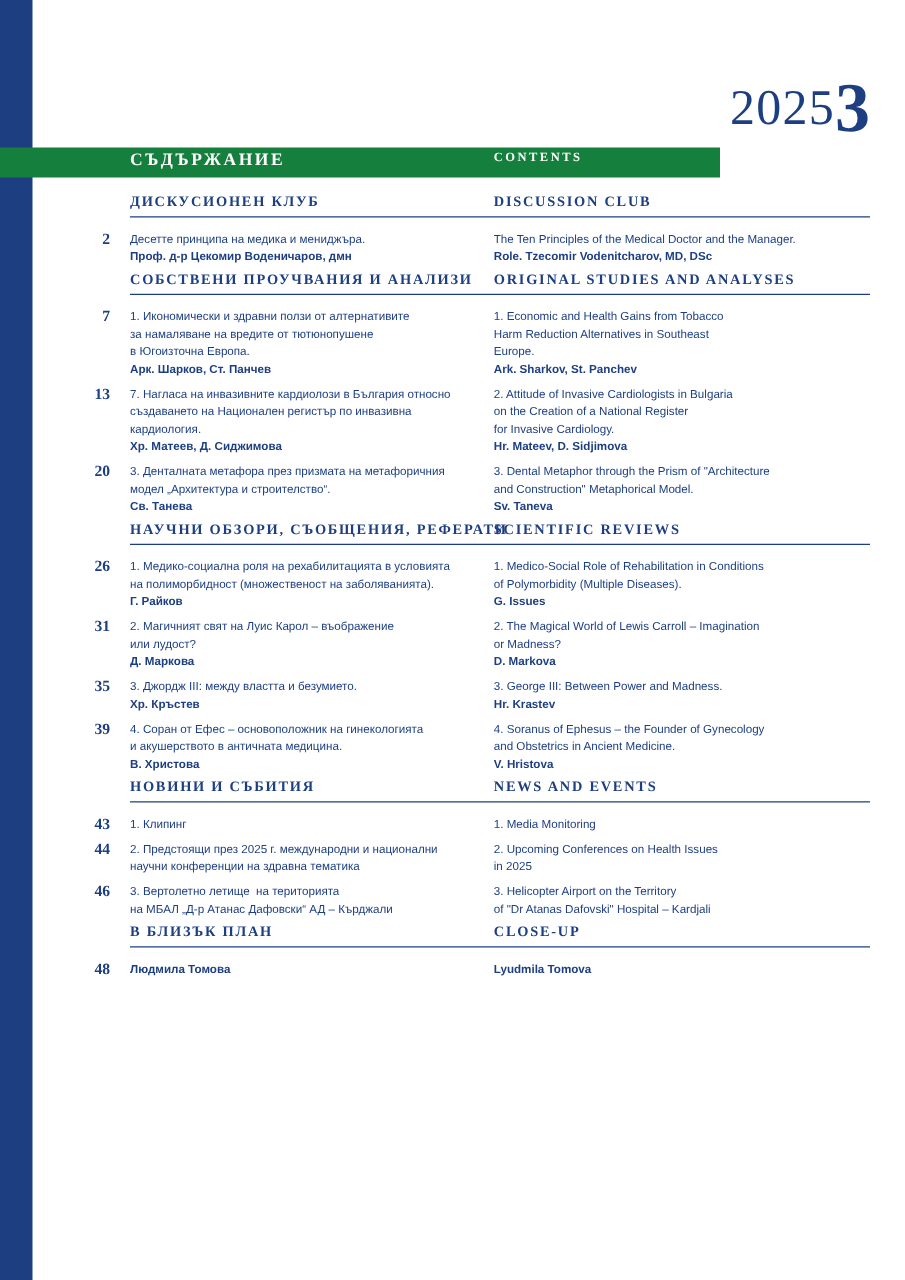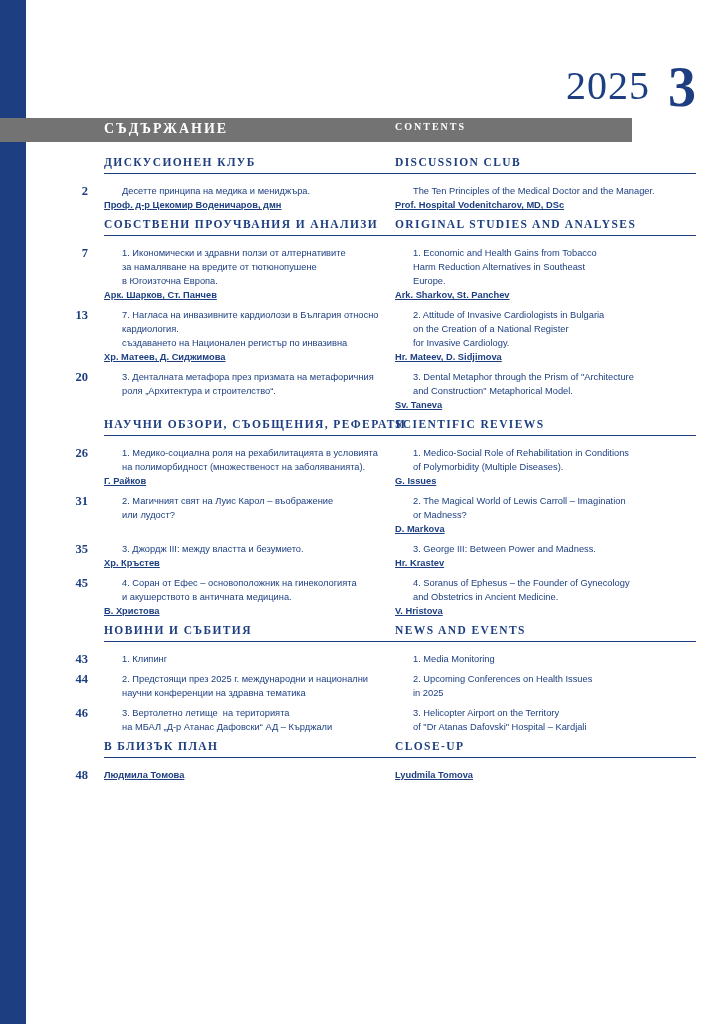--- a/index.html
+++ b/index.html
@@ -30,21 +30,21 @@
     height: 1024px;
     background: #1d3f82;
   }
   
   .issue-block {
     position: absolute;
     right: 28px;
     top: 58px;
     display: flex;
     align-items: flex-end;
-    gap: 18px;
+    gap: 0;
     text-align: center;
   }
   .year {
     font-family: "Liberation Serif", serif;
     font-size: 40px;
     color: #1d3f82;
     letter-spacing: 1px;
     line-height: 1;
   }
   .issue-num {
@@ -54,23 +54,23 @@
     color: #1d3f82;
     line-height: 0.85;
     position: relative;
     top: 6px;
   }
   
   .header-band {
     position: absolute;
     left: 0;
     top: 118px;
-    width: 632px;
+    width: 576px;
     height: 24px;
-    background: #737373;
+    background: #15803d;
   }
   .header-band .hb-left {
     position: absolute;
     left: 104px;
     top: 3px;
     color: #ffffff;
     font-family: "Liberation Serif", serif;
     font-size: 14px;
     letter-spacing: 2px;
     font-weight: bold;
@@ -144,28 +144,26 @@
   .col-right {
     position: absolute;
     left: 395px;
     width: 300px;
   }
   .line {
     font-size: 9.3px;
     line-height: 14px;
     color: #1d3f82;
     white-space: pre-wrap;
-    margin-left: 18px;
   }
   .author {
     font-size: 9.3px;
     line-height: 14px;
     font-weight: bold;
     color: #1d3f82;
-    text-decoration: underline;
   }
 </style>
 </head>
 <body>
 
 <div class="page">
 
   <div class="left-bar"></div>
 
   <div class="issue-block">
@@ -186,21 +184,21 @@
           <div class="rule"></div>
         </div>
         <div class="entry" style="height: 28px;">
           <div class="page-num">2</div>
           <div class="col-left">
             <div class="line">Десетте принципа на медика и мениджъра.</div>
             <div class="author">Проф. д-р Цекомир Воденичаров, дмн</div>
           </div>
           <div class="col-right">
             <div class="line">The Ten Principles of the Medical Doctor and the Manager.</div>
-            <div class="author">Prof. Hospital Vodenitcharov, MD, DSc</div>
+            <div class="author">Role. Tzecomir Vodenitcharov, MD, DSc</div>
           </div>
         </div>
       </div>
       <div class="section">
         <div class="section-head">
           <div class="sh-left">СОБСТВЕНИ ПРОУЧВАНИЯ И АНАЛИЗИ</div>
           <div class="sh-right">ORIGINAL STUDIES AND ANALYSES</div>
           <div class="rule"></div>
         </div>
         <div class="entry" style="height: 56px;">
@@ -215,36 +213,37 @@
             <div class="line">1. Economic and Health Gains from Tobacco</div>
             <div class="line">Harm Reduction Alternatives in Southeast</div>
             <div class="line">Europe.</div>
             <div class="author">Ark. Sharkov, St. Panchev</div>
           </div>
         </div>
         <div class="entry" style="height: 56px; padding-left: 20px;">
           <div class="page-num">13</div>
           <div class="col-left">
             <div class="line">7. Нагласа на инвазивните кардиолози в България относно</div>
+            <div class="line">създаването на Национален регистър по инвазивна</div>
             <div class="line">кардиология.</div>
-            <div class="line">създаването на Национален регистър по инвазивна</div>
             <div class="author">Хр. Матеев, Д. Сиджимова</div>
           </div>
           <div class="col-right">
             <div class="line">2. Attitude of Invasive Cardiologists in Bulgaria</div>
             <div class="line">on the Creation of a National Register</div>
             <div class="line">for Invasive Cardiology.</div>
             <div class="author">Hr. Mateev, D. Sidjimova</div>
           </div>
         </div>
         <div class="entry" style="height: 42px;">
           <div class="page-num">20</div>
           <div class="col-left">
             <div class="line">3. Денталната метафора през призмата на метафоричния</div>
-            <div class="line">роля „Архитектура и строителство“.</div>
+            <div class="line">модел „Архитектура и строителство“.</div>
+            <div class="author">Св. Танева</div>
           </div>
           <div class="col-right">
             <div class="line">3. Dental Metaphor through the Prism of "Architecture</div>
             <div class="line">and Construction" Metaphorical Model.</div>
             <div class="author">Sv. Taneva</div>
           </div>
         </div>
       </div>
       <div class="section">
         <div class="section-head">
@@ -263,40 +262,41 @@
             <div class="line">1. Medico-Social Role of Rehabilitation in Conditions</div>
             <div class="line">of Polymorbidity (Multiple Diseases).</div>
             <div class="author">G. Issues</div>
           </div>
         </div>
         <div class="entry" style="height: 42px;">
           <div class="page-num">31</div>
           <div class="col-left">
             <div class="line">2. Магичният свят на Луис Карол – въображение</div>
             <div class="line">или лудост?</div>
+            <div class="author">Д. Маркова</div>
           </div>
           <div class="col-right">
             <div class="line">2. The Magical World of Lewis Carroll – Imagination</div>
             <div class="line">or Madness?</div>
             <div class="author">D. Markova</div>
           </div>
         </div>
         <div class="entry" style="height: 28px;">
           <div class="page-num">35</div>
           <div class="col-left">
             <div class="line">3. Джордж III: между властта и безумието.</div>
             <div class="author">Хр. Кръстев</div>
           </div>
           <div class="col-right">
             <div class="line">3. George III: Between Power and Madness.</div>
             <div class="author">Hr. Krastev</div>
           </div>
         </div>
         <div class="entry" style="height: 42px;">
-          <div class="page-num">45</div>
+          <div class="page-num">39</div>
           <div class="col-left">
             <div class="line">4. Соран от Ефес – основоположник на гинекологията</div>
             <div class="line">и акушерството в античната медицина.</div>
             <div class="author">В. Христова</div>
           </div>
           <div class="col-right">
             <div class="line">4. Soranus of Ephesus – the Founder of Gynecology</div>
             <div class="line">and Obstetrics in Ancient Medicine.</div>
             <div class="author">V. Hristova</div>
           </div>

